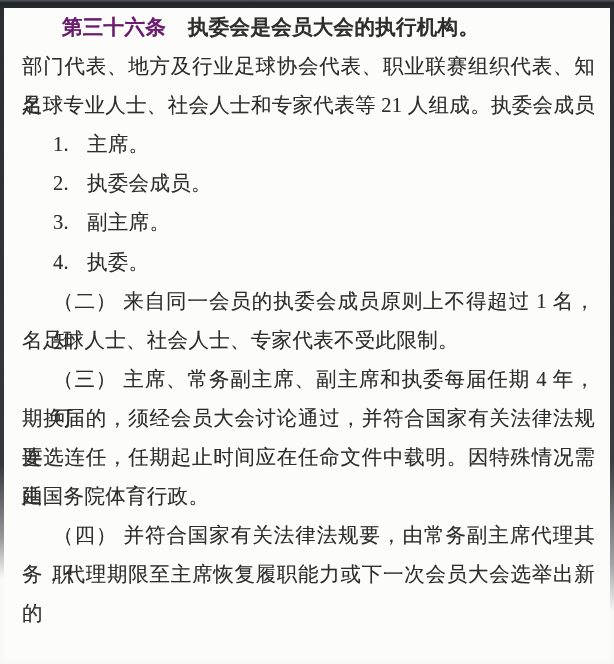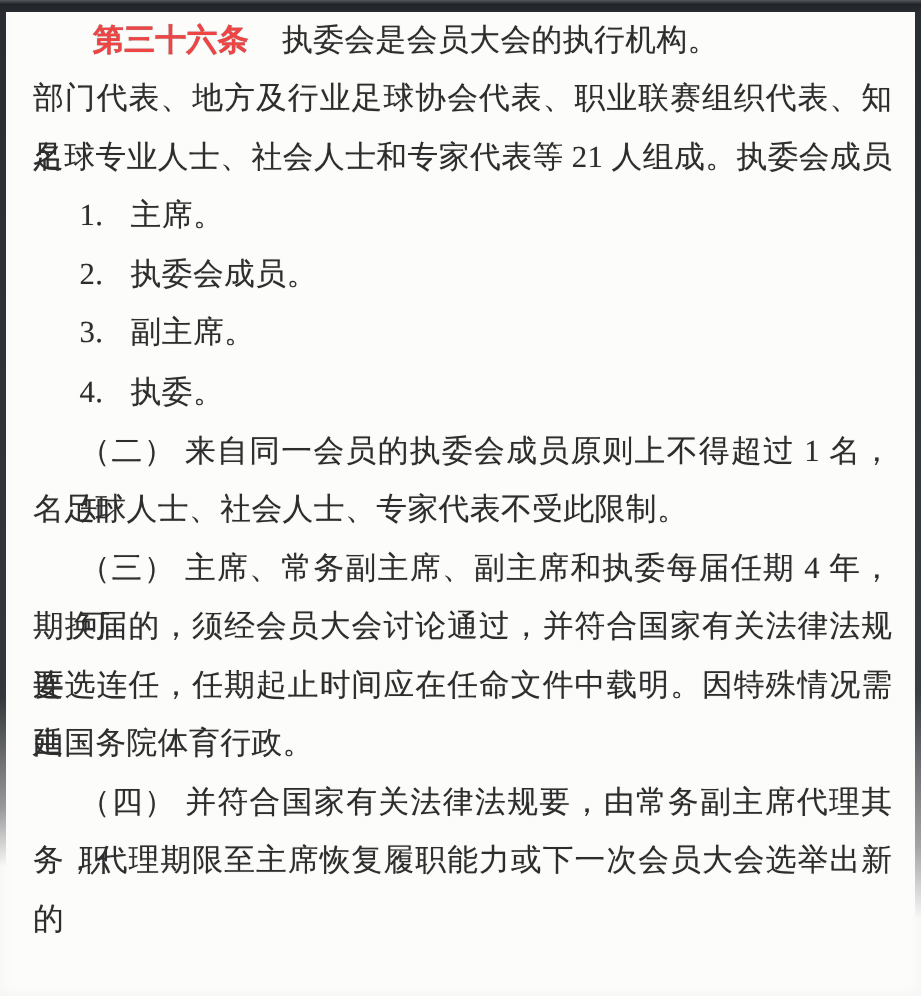--- a/index.html
+++ b/index.html
@@ -47,24 +47,24 @@
   }
   .just {
     text-align: justify;
     text-align-last: justify;
     text-justify: inter-character;
   }
   .ind  { padding-left: 31px; }  
   .ind2 { padding-left: 40px; }  
   .b {
     font-weight: bold;
-    color: #ef4444;
+    color: #701a75;
     text-shadow: 0 0 0.6px rgba(0,0,0,0.5);
   }
-  .hgap { margin-left: 22px; }   
+  .hgap { margin-left: 22px; font-weight: bold; }   
   .lgap { margin-left: 18px; }   
 </style>
 </head>
 <body>
 
 <div class="page">
   <div class="edge-top"></div>
   <div class="edge-left"></div>
   <div class="edge-right"></div>
 

